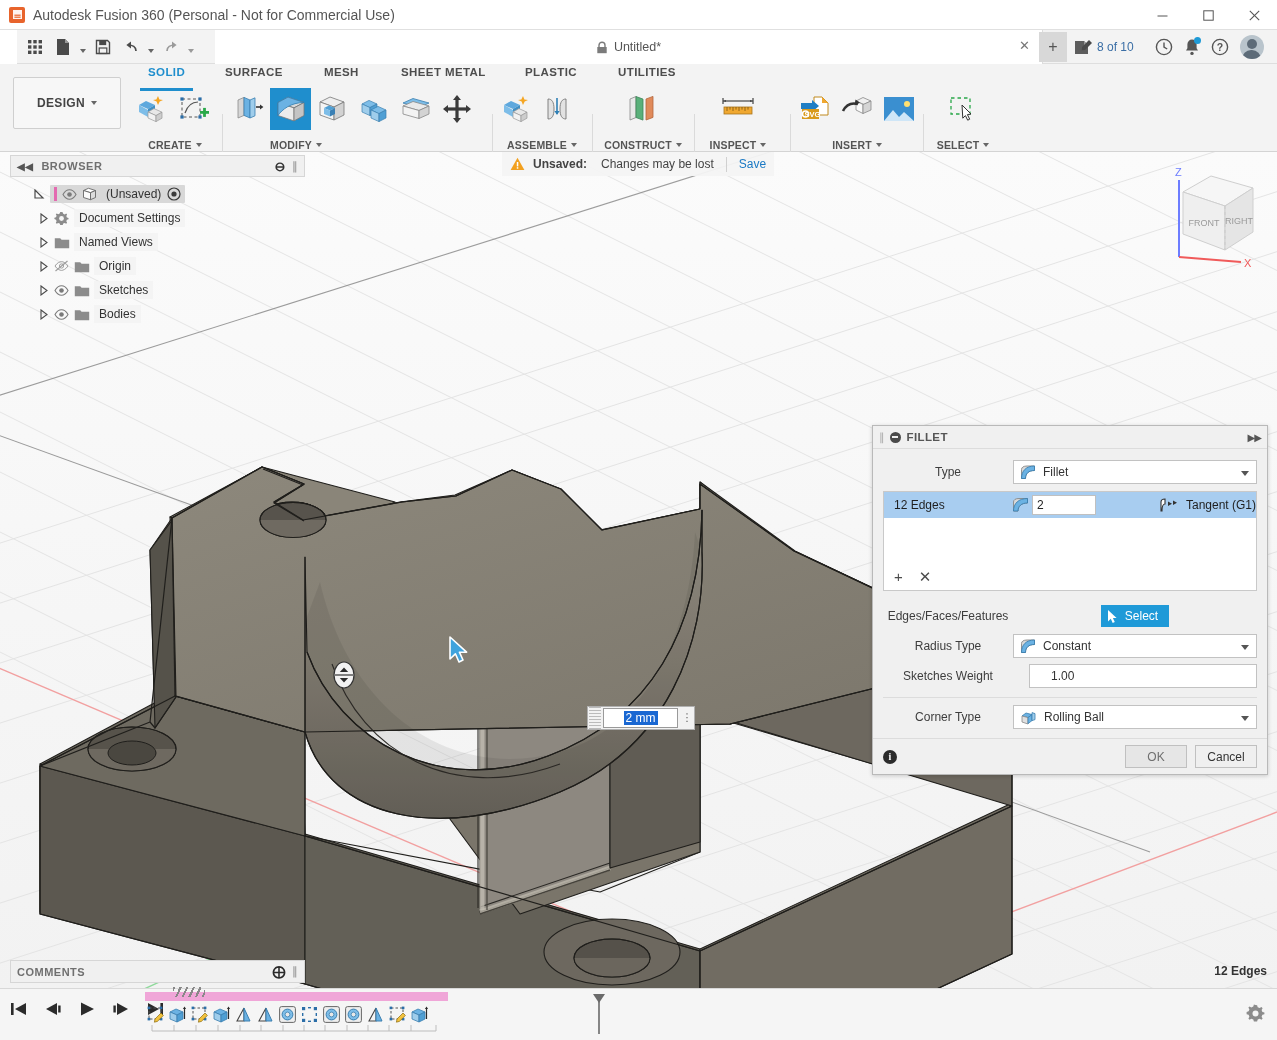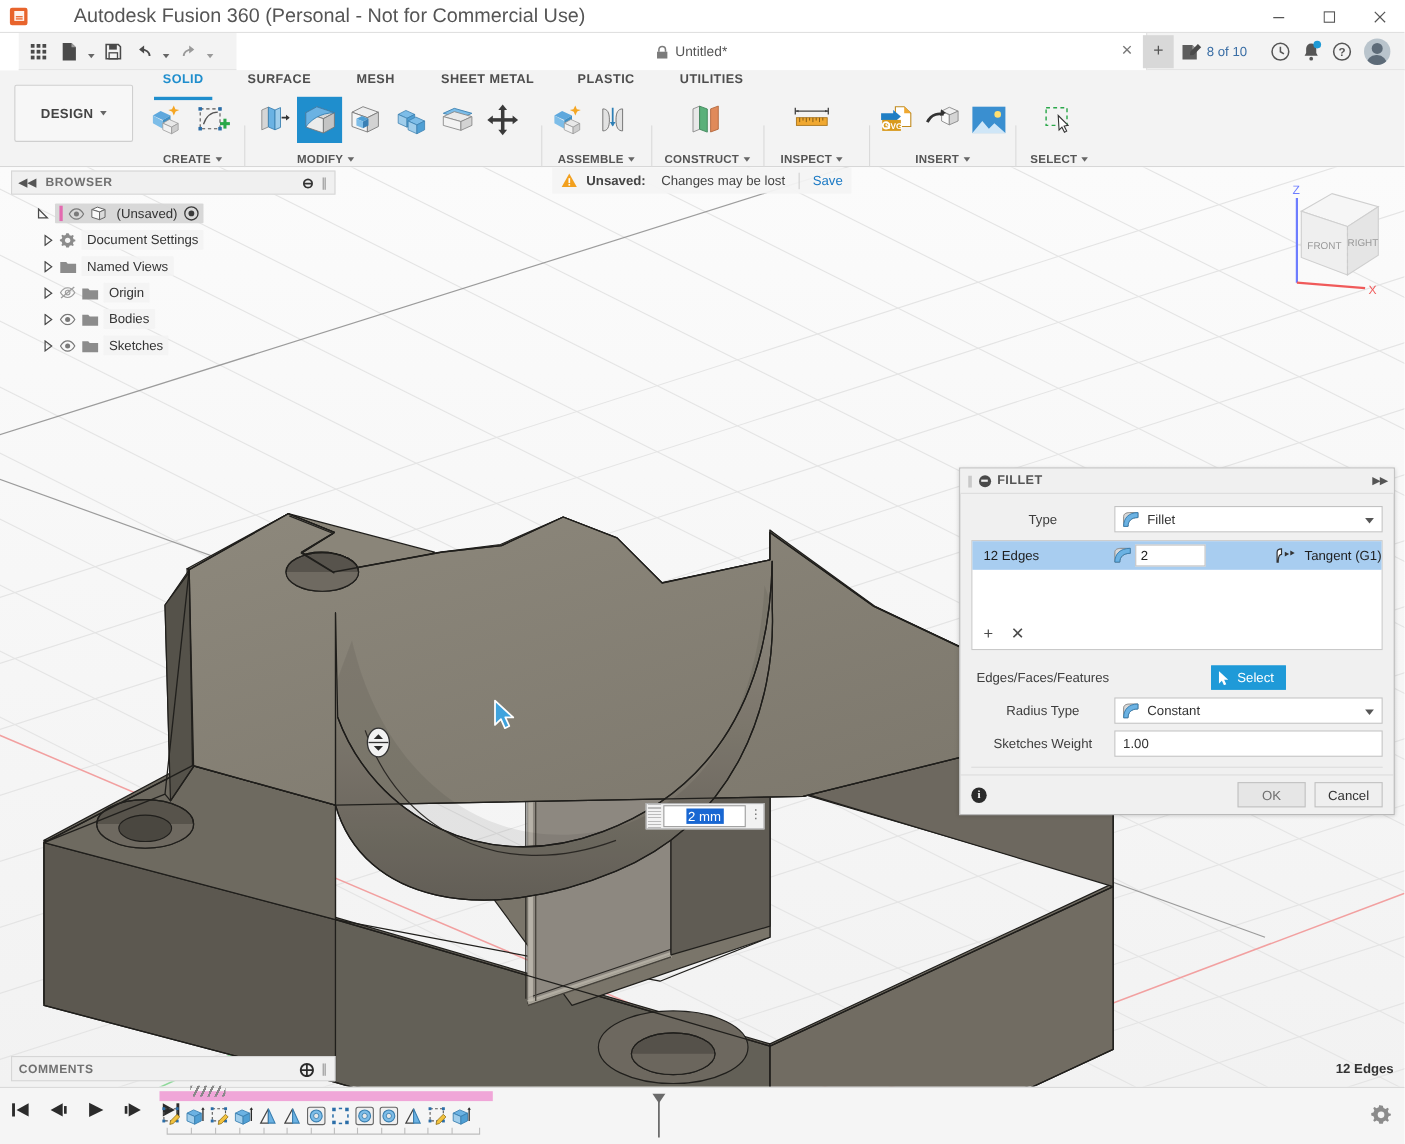--- a/index.html
+++ b/index.html
@@ -19,21 +19,21 @@
     position: absolute; left: 0; top: 0; width: 1277px; height: 30px;
     background: #ffffff; border-bottom: 1px solid #e0e0e0;
     display: flex; align-items: center;
   }
   .titlebar .appicon {
     width: 16px; height: 16px; margin-left: 9px; margin-right: 8px;
     background: #e8642c; border-radius: 2px; position: relative;
     display: flex; align-items: center; justify-content: center;
     color: #fff; font-size: 10px; font-weight: bold;
   }
-  .titlebar .apptitle { font-size: 18px; color: #555; margin-left: 34px; }
+  .titlebar .apptitle { font-size: 14px; color: #555; }
   .wincontrols { position: absolute; right: 0; top: 0; height: 30px; display: flex; }
   .wincontrols div {
     width: 46px; height: 30px; display: flex; align-items: center; justify-content: center;
     color: #555; font-size: 13px;
   }
 
   
   .qatrow {
     position: absolute; left: 17px; top: 30px; width: 1277px; height: 34px;
     background: #f3f3f3; border-bottom: 1px solid #dedede;
@@ -169,21 +169,21 @@
   .fselect {
     height: 24px; background: #fff; border: 1px solid #c2c2c2;
     display: flex; align-items: center; padding: 0 6px; font-size: 12px; color: #333;
     position: relative;
   }
   .fselect .scaret { position: absolute; right: 7px; top: 10px; width: 0; height: 0;
     border-left: 4px solid transparent; border-right: 4px solid transparent; border-top: 5px solid #555; }
   .fselect .si { margin-right: 7px; display: flex; }
   .ftext {
     height: 24px; background: #fff; border: 1px solid #c2c2c2;
-    display: flex; align-items: center; padding: 0 7px; font-size: 12px; color: #333;
+    display: flex; align-items: center; padding: 0 21px; font-size: 12px; color: #333; margin-left: 16px;
   }
 
   .edgebox { border: 1px solid #c9c9c9; background: #fff; margin: 4px 0 10px 0; height: 100px; position: relative; }
   .edgerow {
     height: 26px; background: #a8cdf0; display: flex; align-items: center; padding: 0 0 0 10px;
   }
   .edgerow .ename { width: 118px; font-size: 12px; color: #1f1f1f; }
   .edgerow .evalwrap { display: flex; align-items: center; flex: 1; }
   .edgerow .evalicon { margin-right: 2px; }
   .edgerow .eval {
@@ -217,21 +217,21 @@
     margin-left: 8px; min-width: 62px; height: 23px; border: 1px solid #c0c0c0;
     background: #e6e6e6; display: flex; align-items: center; justify-content: center;
     font-size: 12px; color: #707070;
   }
   .dbtn.cancel { color: #333; background: #efefef; }
   .dlg-footer .spacer { flex: 1; }
 
   
   .dimbox {
     position: absolute; left: 587px; top: 554px; width: 108px; height: 24px;
-    background: #f2f2f2; border: 1px solid #b0b0b0; display: flex; align-items: center; margin-top: 24px;
+    background: #f2f2f2; border: 1px solid #b0b0b0; display: flex; align-items: center;
   }
   .dimbox .handle {
     width: 12px; height: 22px;
     background: repeating-linear-gradient(to bottom, #bbb 0 1px, transparent 1px 3px);
     margin-left: 1px;
   }
   .dimbox .dinput {
     flex: 1; height: 20px; background: #fff; border: 1px solid #9a9a9a; margin: 0 2px;
     display: flex; align-items: center; justify-content: center;
   }
@@ -1038,41 +1038,41 @@
             <svg width="15" height="11" viewBox="0 0 15 11">
                 <path d="M1 5.5C3 2 6 .8 7.5 .8S12 2 14 5.5C12 9 9 10.2 7.5 10.2S3 9 1 5.5z" fill="none" stroke="#7a7a7a" stroke-width="1.1"></path>
                 <circle cx="7.5" cy="5.5" r="2.3" fill="#7a7a7a"></circle>
               </svg>
           </span>
           <span class="folder">
             <svg width="16" height="13" viewBox="0 0 16 13">
                 <path d="M.8 2.2h5.4l1.4 1.6h7.6v8.4H.8z" fill="#8c8c8c"></path>
               </svg>
           </span>
-          <span class="nlabel">Bodies</span>
+          <span class="nlabel">Sketches</span>
         </div>
 
         <div class="trow" style="padding-left:28px">
           <span class="expander">
             <svg width="11" height="11" viewBox="0 0 11 11">
                 <path d="M3 1l6 4.5L3 10z" fill="none" stroke="#4a4a4a" stroke-width="1.1"></path>
               </svg>
           </span>
           <span class="lamp">
             <svg width="15" height="11" viewBox="0 0 15 11">
                 <path d="M1 5.5C3 2 6 .8 7.5 .8S12 2 14 5.5C12 9 9 10.2 7.5 10.2S3 9 1 5.5z" fill="none" stroke="#7a7a7a" stroke-width="1.1"></path>
                 <circle cx="7.5" cy="5.5" r="2.3" fill="#7a7a7a"></circle>
               </svg>
           </span>
           <span class="folder">
             <svg width="16" height="13" viewBox="0 0 16 13">
                 <path d="M.8 2.2h5.4l1.4 1.6h7.6v8.4H.8z" fill="#8c8c8c"></path>
               </svg>
           </span>
-          <span class="nlabel">Sketches</span>
+          <span class="nlabel">Bodies</span>
         </div>
 
       </div>
     </div>
 
     <div class="unsaved-bar">
       <span class="warn">
         <svg width="15" height="14" viewBox="0 0 15 14">
             <path d="M7.5 .8L14.4 13H.6z" fill="#f2a01e"></path>
             <rect x="6.8" y="5" width="1.5" height="4.4" fill="#fff"></rect>
@@ -1190,20 +1190,37 @@
 
         <div class="frow">
           <div class="flabel">Sketches Weight</div>
           <div class="fctl">
             <div class="ftext">1.00</div>
           </div>
         </div>
 
         <div class="dlg-sep"></div>
 
+        <div class="frow">
+          <div class="flabel">Corner Type</div>
+          <div class="fctl">
+            <div class="fselect">
+              <span class="si">
+                <svg width="17" height="15" viewBox="0 0 17 15">
+                    <path d="M2 6l4-3 6 1.6-4 3z" fill="#6bb2e3" stroke="#3a7fb0" stroke-width=".8"></path>
+                    <path d="M2 6v6l6 2V7.6z" fill="#e0e0e0" stroke="#888" stroke-width=".8"></path>
+                    <path d="M8 7.6l4-3v6l-4 3z" fill="#6bb2e3" stroke="#3a7fb0" stroke-width=".8"></path>
+                    <path d="M12 2.6l3 1v6l-3 1z" fill="#9fcdeb" stroke="#3a7fb0" stroke-width=".8"></path>
+                  </svg>
+              </span>
+              <span>Rolling Ball</span>
+              <span class="scaret"></span>
+            </div>
+          </div>
+        </div>
 
       </div>
       <div class="dlg-footer">
         <span class="infoicon">i</span>
         <span class="spacer"></span>
         <span class="dbtn">OK</span>
         <span class="dbtn cancel">Cancel</span>
       </div>
     </div>
 

